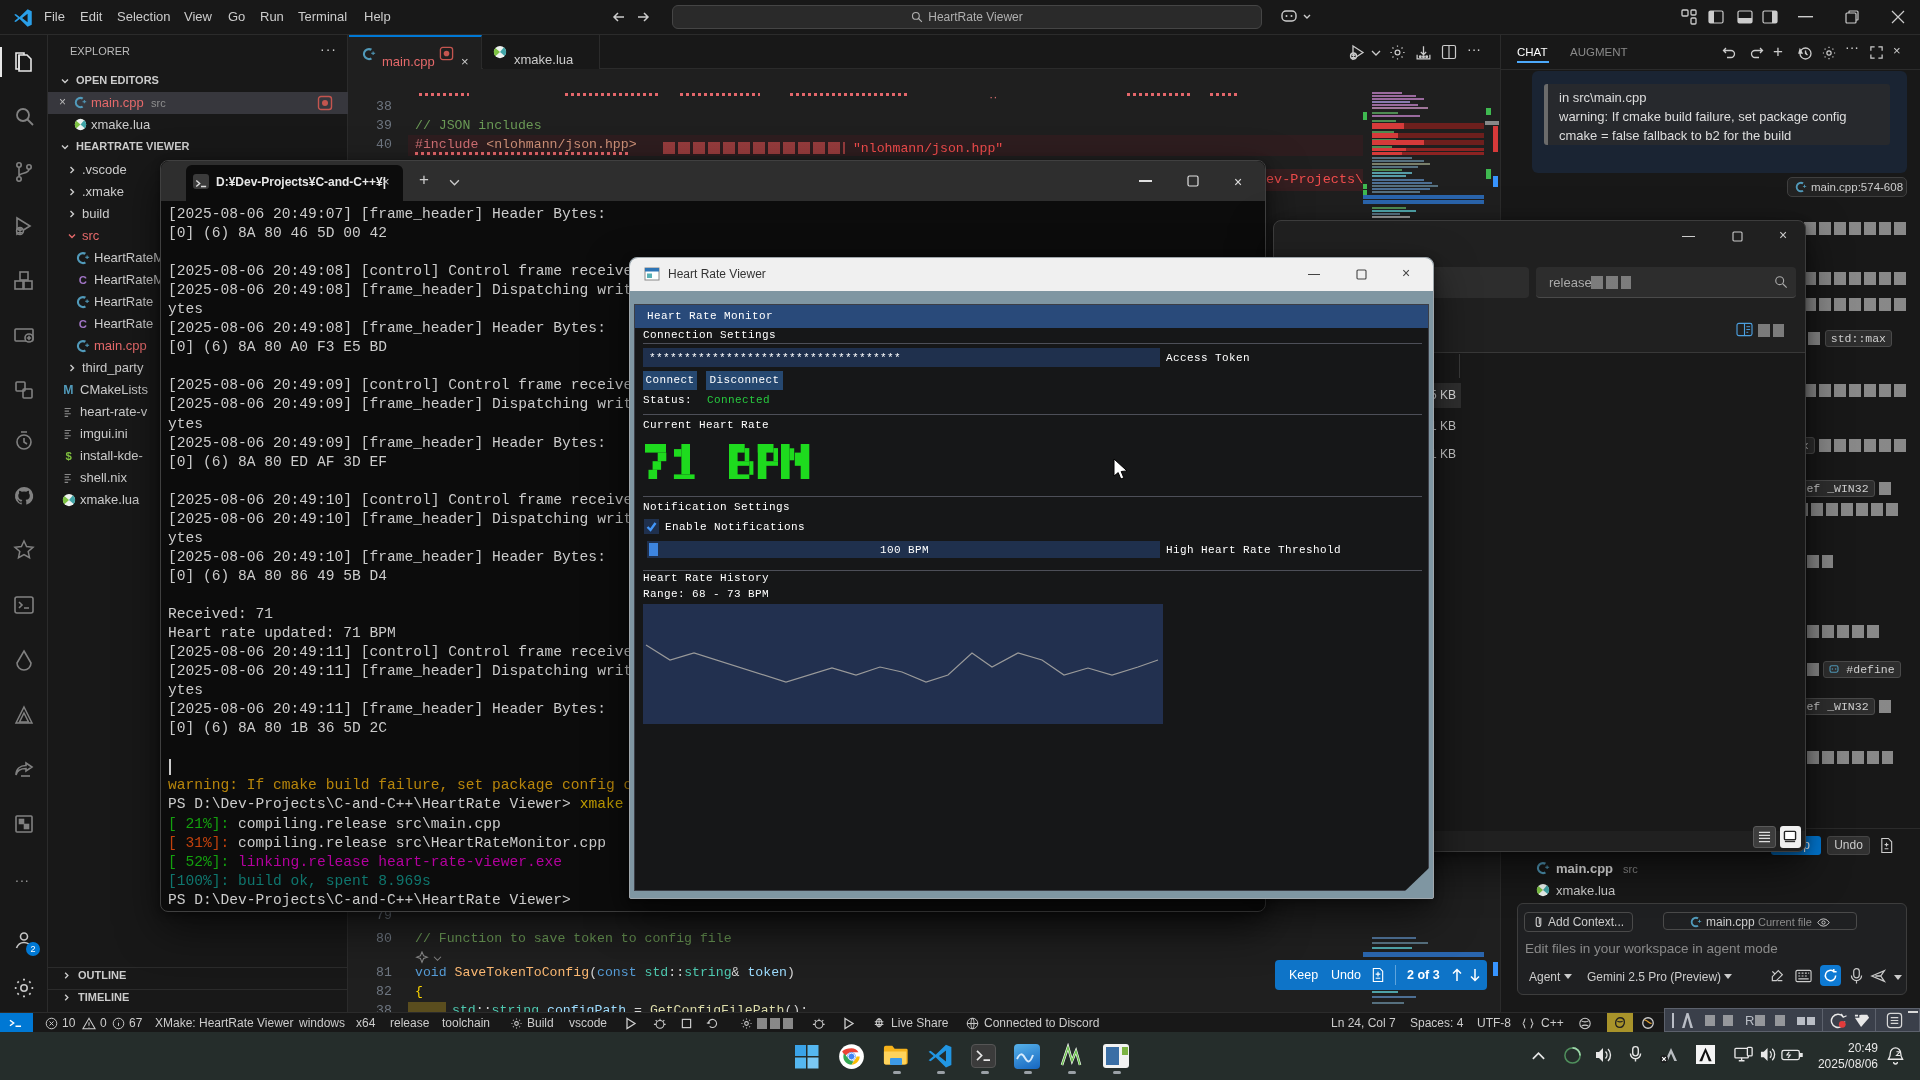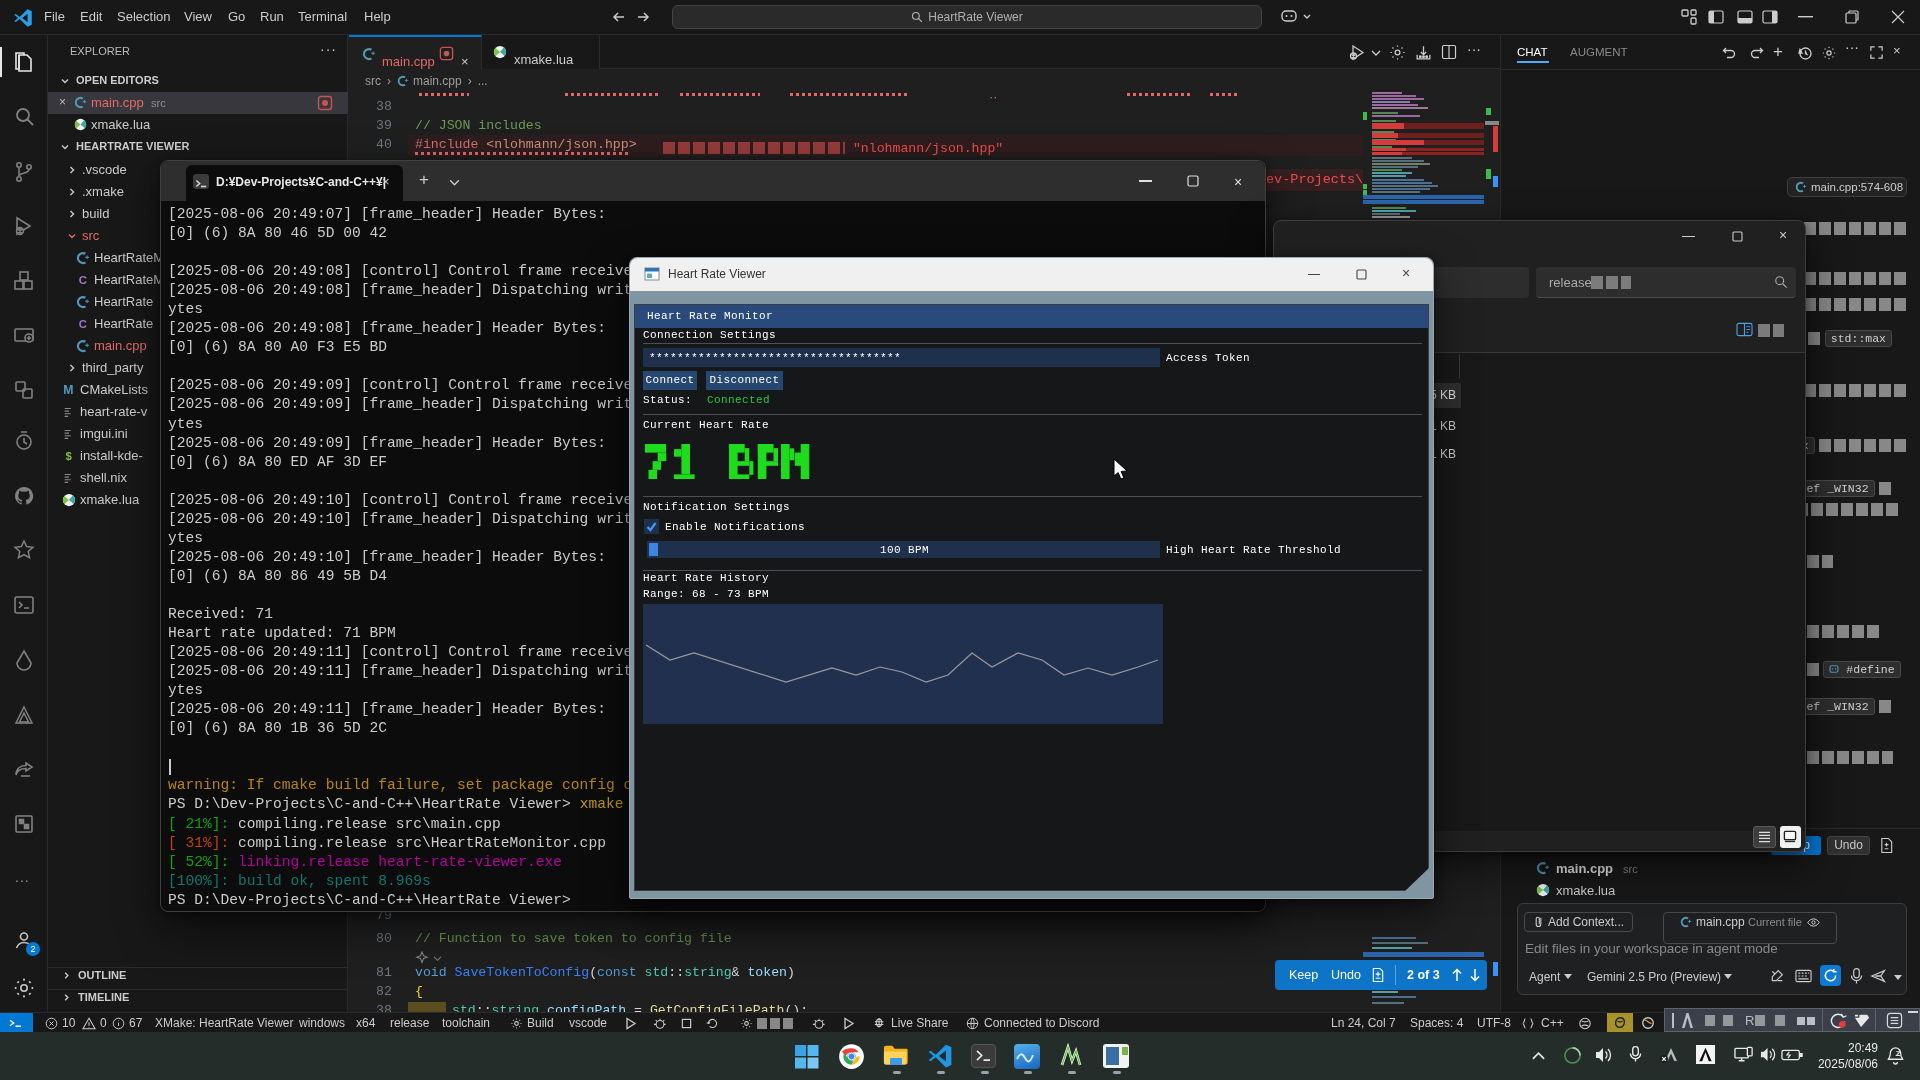--- a/index.html
+++ b/index.html
@@ -361,24 +361,20 @@
           <circle cx="5" cy="12" r=".8" fill="#ccc"></circle>
           <circle cx="8" cy="12" r=".8" fill="#ccc"></circle>
           <circle cx="11" cy="12" r=".8" fill="#ccc"></circle>
         </svg>
       <svg class="abs" style="left:1092px;top:9px" width="16" height="16" viewBox="0 0 16 16" fill="none" stroke="#ccc" stroke-width="1.2">
           <rect x="1.5" y="1.5" width="13" height="13" rx="1.5"></rect>
           <path d="M8 1.5v13"></path>
         </svg>
       <div class="abs" style="left:1118px;top:6px;color:#ccc;font-size:14px">···</div>
     </div>
-    <div class="abs" id="breadcrumb"><span style="margin-left:16px">src</span><span class="bsep">›</span><svg style="vertical-align:-2px;margin-right:4px" width="12" height="12" viewBox="0 0 16 16">
-          <path fill="#519aba" d="M8 1a7 7 0 1 0 0 14 7 7 0 0 0 3.5-1l-1.6-2.1a4.4 4.4 0 1 1 0-7.7L11.5 2A7 7 0 0 0 8 1z"></path>
-          <path fill="#519aba" d="M10.5 6.5h1.6V5h1.2v1.5H15v1.2h-1.7V9h-1.2V7.7h-1.6z"></path>
-        </svg><span>main.cpp</span><span class="bsep">›</span><span>...</span></div>
 
     <div class="abs" style="left:0;top:57px;width:1014px;height:68px;overflow:hidden">
       <div class="abs sqg" style="left:70px;top:1px;width:50px"></div>
       <div class="abs sqg" style="left:216px;top:1px;width:95px"></div>
       <div class="abs sqg" style="left:331px;top:1px;width:80px"></div>
       <div class="abs sqg" style="left:441px;top:1px;width:120px"></div>
       <div class="abs" style="left:640px;top:-3px;color:#d16d6d;font-size:13px">··</div>
       <div class="abs sqg" style="left:778px;top:1px;width:63px"></div>
       <div class="abs sqg" style="left:861px;top:1px;width:30px"></div>
       <div class="abs lnum" style="left:27px;top:7px">38</div>
@@ -400,21 +396,21 @@
       <div class="abs lnum" style="left:27px;top:5px">79</div>
       <div class="abs lnum" style="left:27px;top:28px">80</div>
       <div class="abs cmt mono" style="left:66px;top:28px">// Function to save token to config file</div>
       <svg class="abs" style="left:66px;top:48px" width="14" height="14" viewBox="0 0 16 16" fill="none" stroke="#888" stroke-width="1.2">
           <path d="M8 1l1.8 4.5L14 7l-4.2 1.5L8 13l-1.8-4.5L2 7l4.2-1.5z"></path>
         </svg>
       <svg class="abs" style="left:84px;top:52px" width="9" height="7" viewBox="0 0 10 8" fill="none" stroke="#888" stroke-width="1.2">
           <path d="M1 2l4 4 4-4"></path>
         </svg>
       <div class="abs lnum" style="left:27px;top:62px">81</div>
-      <div class="abs mono code" style="left:66px;top:62px"><span style="color:#569cd6">void</span> <span style="color:#3b82f6">SaveTokenToConfig</span>(<span style="color:#569cd6">const</span> <span style="color:#4ec9b0">std</span>::<span style="color:#4ec9b0">string</span>&amp; <span style="color:#9cdcfe">token</span>)</div>
+      <div class="abs mono code" style="left:66px;top:62px"><span style="color:#569cd6">void</span> <span style="color:#fdba74">SaveTokenToConfig</span>(<span style="color:#569cd6">const</span> <span style="color:#4ec9b0">std</span>::<span style="color:#4ec9b0">string</span>&amp; <span style="color:#9cdcfe">token</span>)</div>
       <div class="abs lnum" style="left:27px;top:81px">82</div>
       <div class="abs mono code" style="left:66px;top:81px;color:#ffd700">{</div>
       <div class="abs lnum" style="left:27px;top:100px">38</div>
       <div class="abs" style="left:59px;top:99px;width:38px;height:14px;background:#5a4d1e"></div>
       <div class="abs mono code" style="left:103px;top:100px"><span style="color:#4ec9b0">std</span>::<span style="color:#4ec9b0">string</span> <span style="color:#9cdcfe">configPath</span> = <span style="color:#dcdcaa">GetConfigFilePath</span>();</div>
     </div>
 
     <div class="abs" id="minimap" style="left:1014px;top:55px;width:122px;height:922px;background:#1f1f1f">
       <div class="mml" style="top:2px;width:30px;background:#9a6a9e"></div>
       <div class="mml" style="top:5px;width:44px;background:#9a6a9e"></div>
@@ -516,20 +512,26 @@
     <svg class="abs" style="left:320px;top:10px" width="16" height="16" viewBox="0 0 24 24" fill="none" stroke="#ccc" stroke-width="1.8">
         <circle cx="12" cy="12" r="3.2"></circle>
         <path d="M12 4.5V2.8M12 21.2v-1.7M19.5 12h1.7M2.8 12h1.7M17.3 6.7l1.2-1.2M5.5 18.5l1.2-1.2M17.3 17.3l1.2 1.2M5.5 5.5l1.2 1.2"></path>
       </svg>
     <div class="abs" style="left:344px;top:4px;font-size:14px;color:#ccc">···</div>
     <svg class="abs" style="left:368px;top:10px" width="15" height="15" viewBox="0 0 16 16" fill="none" stroke="#ccc" stroke-width="1.3">
         <path d="M6 2H2v4M10 2h4v4M6 14H2v-4M10 14h4v-4"></path>
       </svg>
     <div class="abs" style="left:392px;top:8px;font-size:13px;color:#ccc">×</div>
     <div class="abs" style="left:0;top:34px;width:420px;height:1px;background:#2b2b2b"></div>
+    <div class="abs" style="left:31px;top:36px;width:375px;height:102px;background:#1a2433;border-radius:6px">
+      <div class="abs" style="left:12px;top:13px;width:346px;height:61px;background:#27292d;border-left:4px solid #6b6b6b;border-radius:3px"></div>
+      <div class="abs" style="left:27px;top:17px;font-size:13px;color:#dddddd;line-height:19px;white-space:pre">in src\main.cpp
+warning: If cmake build failure, set package config
+cmake = false fallback to b2 for the build</div>
+    </div>
     <div class="abs" style="left:286px;top:142px;width:120px;height:20px;background:#232323;border:1px solid #3f3f3f;border-radius:5px">
       <svg class="abs" style="left:7px;top:3px" width="12" height="12" viewBox="0 0 16 16">
           <path fill="#519aba" d="M8 1a7 7 0 1 0 0 14 7 7 0 0 0 3.5-1l-1.6-2.1a4.4 4.4 0 1 1 0-7.7L11.5 2A7 7 0 0 0 8 1z"></path>
           <path fill="#519aba" d="M10.5 6.5h1.6V5h1.2v1.5H15v1.2h-1.7V9h-1.2V7.7h-1.6z"></path>
         </svg>
       <span class="abs" style="left:23px;top:3px;font-size:11.5px;color:#cccccc">main.cpp:574-608</span>
     </div>
     <div class="jline" style="top:184px"><span class="jp" style="width:117px"></span></div>
     <div class="jline" style="top:234px"><span class="jp" style="width:102px"></span></div>
     <div class="jline" style="top:260px"><span class="jp" style="width:102px"></span></div>
@@ -563,21 +565,21 @@
     <svg class="abs" style="left:35px;top:848px" width="14" height="14" viewBox="0 0 16 16">
         <circle cx="8" cy="8" r="7" fill="#eef3f0"></circle>
         <path fill="#41a4a7" d="M8 1a7 7 0 0 1 7 7l-7 0z" transform="rotate(40 8 8)"></path>
         <path fill="#7dc243" d="M1.6 11.4A7 7 0 0 1 1 8a7 7 0 0 1 3-5.7L8 8z" transform="rotate(-15 8 8)"></path>
       </svg>
     <span class="abs" style="left:55px;top:848px;font-size:13px;color:#cccccc">xmake.lua</span>
     <div class="abs" style="left:16px;top:868px;width:390px;height:92px;background:#1f2022;border:1px solid #3d3d3d;border-radius:6px">
       <div class="abs" style="left:6px;top:8px;height:20px;border:1px solid #4a4a4a;border-radius:4px;font-size:12px;color:#ccc;padding:0 8px;line-height:19px"><svg style="vertical-align:-2px;margin-right:4px" width="11" height="13" viewBox="0 0 12 14" fill="none" stroke="#ccc" stroke-width="1.2">
             <path d="M8.5 3v7a2.5 2.5 0 0 1-5 0V4a1.7 1.7 0 0 1 3.4 0v6"></path>
           </svg>Add Context...</div>
-      <div class="abs" style="left:145px;top:8px;height:32px;border:1px solid #4a4a4a;border-radius:4px;font-size:12px;color:#ccc;padding:0 16px;line-height:19px"><svg style="vertical-align:-2px;margin-right:4px" width="12" height="12" viewBox="0 0 16 16">
+      <div class="abs" style="left:145px;top:8px;height:18px;border:1px solid #4a4a4a;border-radius:4px;font-size:12px;color:#ccc;padding:0 26px;line-height:19px"><svg style="vertical-align:-2px;margin-right:4px" width="12" height="12" viewBox="0 0 16 16">
             <path fill="#519aba" d="M8 1a7 7 0 1 0 0 14 7 7 0 0 0 3.5-1l-1.6-2.1a4.4 4.4 0 1 1 0-7.7L11.5 2A7 7 0 0 0 8 1z"></path>
             <path fill="#519aba" d="M10.5 6.5h1.6V5h1.2v1.5H15v1.2h-1.7V9h-1.2V7.7h-1.6z"></path>
           </svg>main.cpp <span style="color:#8c8c8c;font-size:11px">Current file</span> <svg style="vertical-align:-2px;margin-left:2px" width="13" height="11" viewBox="0 0 16 12" fill="none" stroke="#ccc" stroke-width="1.2">
             <path d="M1 6s2.5-4.5 7-4.5S15 6 15 6s-2.5 4.5-7 4.5S1 6 1 6z"></path>
             <circle cx="8" cy="6" r="2"></circle>
           </svg></div>
       <div class="abs" style="left:7px;top:37px;font-size:13.5px;color:#8a8a8a">Edit files in your workspace in agent mode</div>
       <div class="abs" style="left:11px;top:66px;font-size:12px;color:#cccccc">Agent <span style="display:inline-block;width:0;height:0;border-left:4px solid transparent;border-right:4px solid transparent;border-top:5px solid #cccccc;vertical-align:2px"></span></div>
       <div class="abs" style="left:69px;top:66px;font-size:12px;color:#cccccc">Gemini 2.5 Pro (Preview) <span style="display:inline-block;width:0;height:0;border-left:4px solid transparent;border-right:4px solid transparent;border-top:5px solid #cccccc;vertical-align:2px"></span></div>
       <svg class="abs" style="left:251px;top:64px" width="16" height="16" viewBox="0 0 24 24" fill="none" stroke="#ccc" stroke-width="1.8">

